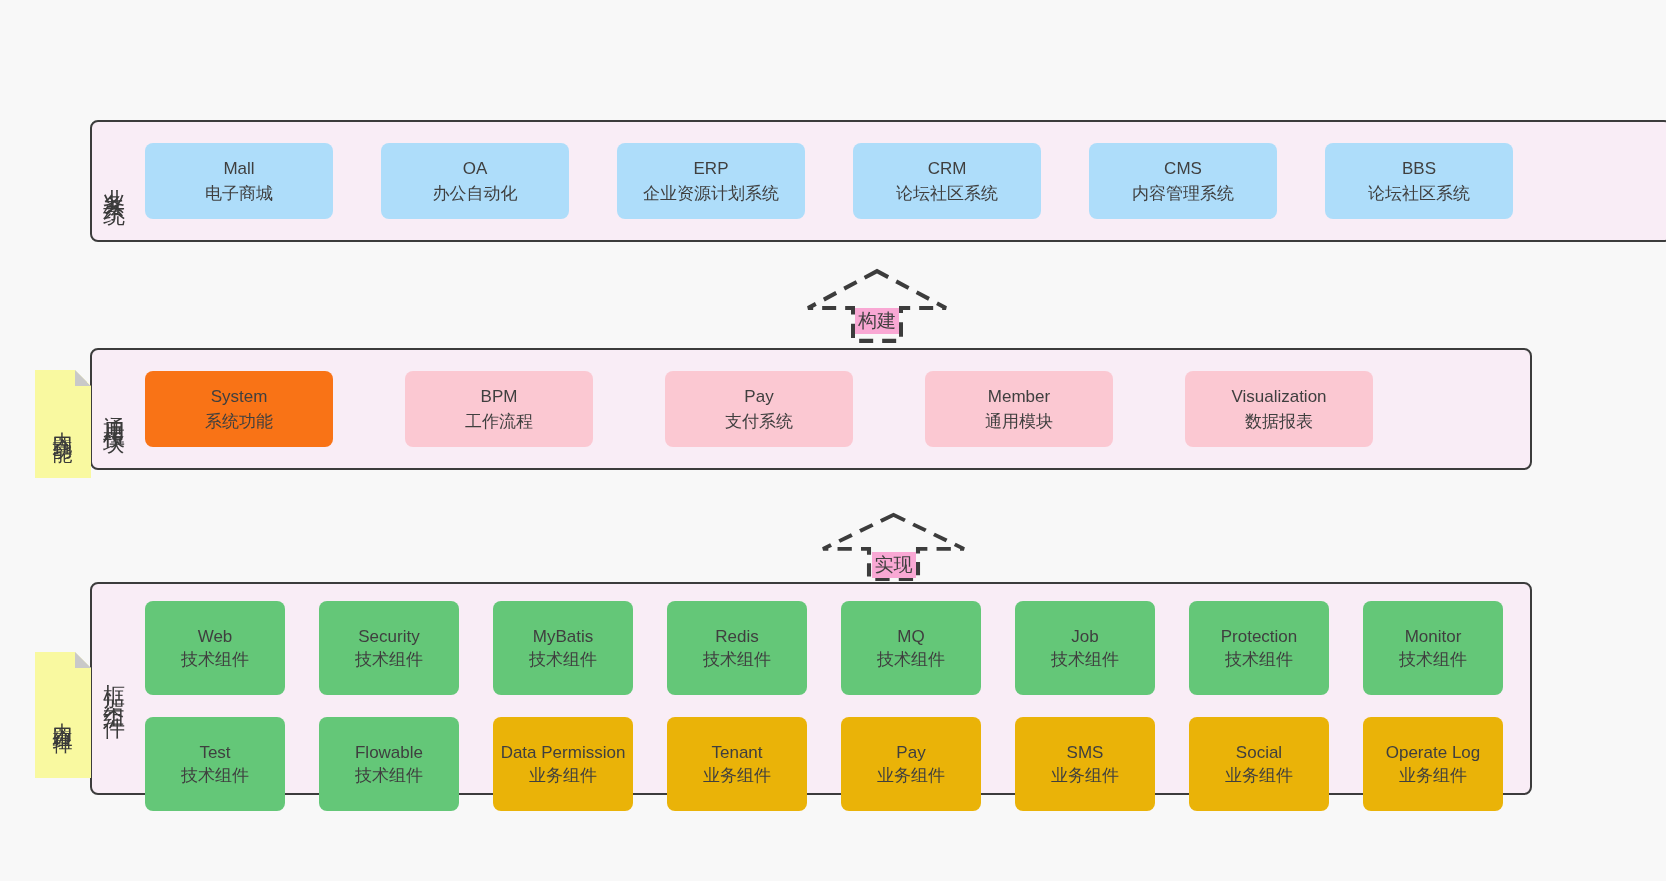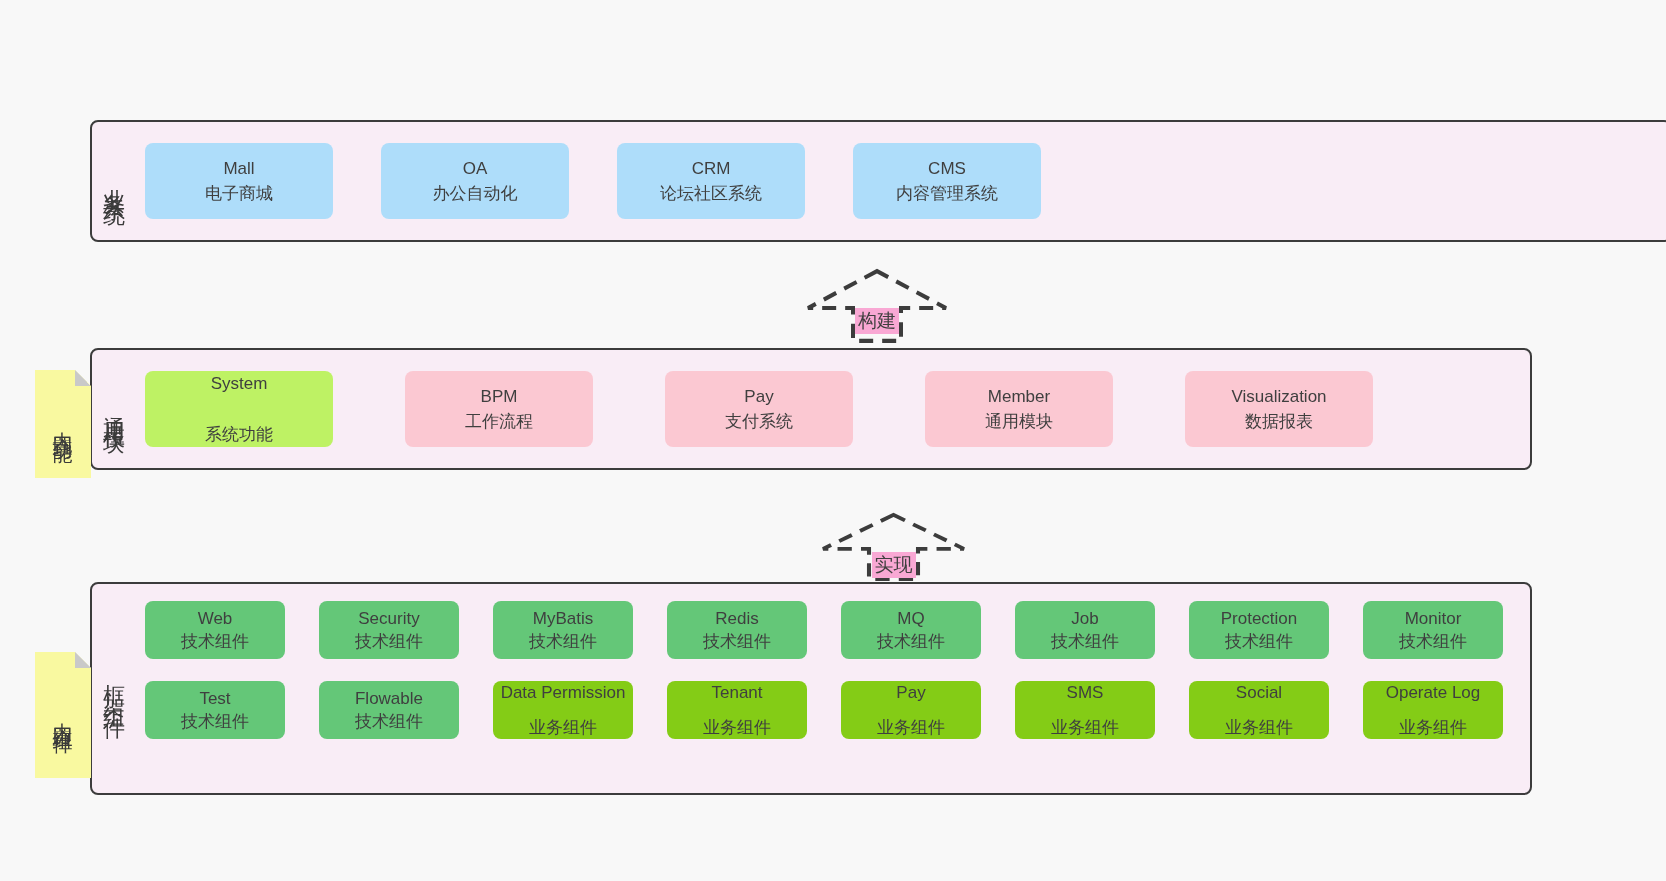--- a/index.html
+++ b/index.html
@@ -46,27 +46,27 @@
   .boxrow3 { display:flex; gap:34px; }
 
   .box {
     width:188px; height:76px;
     border-radius:8px;
     display:flex; flex-direction:column;
     align-items:center; justify-content:center;
     text-align:center;
     font-size:17px; line-height:25px;
   }
-  .box.small { width:140px; height:58px; line-height:23px; }
+  .box.small { width:140px; height:94px; line-height:23px; }
 
   .blue   { background:#aeddfa; }
-  .red    { background:#bef264;justify-content:space-between; }
+  .red    { background:#f97316; }
   .pink   { background:#fbc8d2;margin-left:24px; }
   .green  { background:#64c778; }
-  .lgreen { background:#84cc16;justify-content:space-between; }
+  .lgreen { background:#eab308; }
 
   
   .sticky {
     position:absolute; width:56px;
     background:#f9f9a0;
     clip-path:polygon(0 0, calc(100% - 16px) 0, 100% 16px, 100% 100%, 0 100%);
     display:flex; align-items:center; justify-content:center;
     z-index:5;
   }
   #sticky-features   { left:35px; top:370px; height:108px; }
@@ -100,26 +100,34 @@
   <div class="boxrow">
     <div class="box blue">
       <div>Mall</div>
       <div>电子商城</div>
     </div>
     <div class="box blue">
       <div>OA</div>
       <div>办公自动化</div>
     </div>
     <div class="box blue">
+      <div>ERP</div>
+      <div>企业资源计划系统</div>
+    </div>
+    <div class="box blue">
       <div>CRM</div>
       <div>论坛社区系统</div>
     </div>
     <div class="box blue">
       <div>CMS</div>
       <div>内容管理系统</div>
+    </div>
+    <div class="box blue">
+      <div>BBS</div>
+      <div>论坛社区系统</div>
     </div>
   </div>
 </div>
 
 <div class="arrow" id="arrow-build">
   <svg viewBox="0 0 144 74" preserveAspectRatio="none">
     <path d="M72 3 L3 39 H48 V71 H96 V39 H141 Z" fill="#f8f8f8" stroke="#3c3c3c" stroke-width="4" stroke-dasharray="14 9" stroke-linejoin="miter"></path>
   </svg>
   <span class="alabel">构建</span>
 </div>

